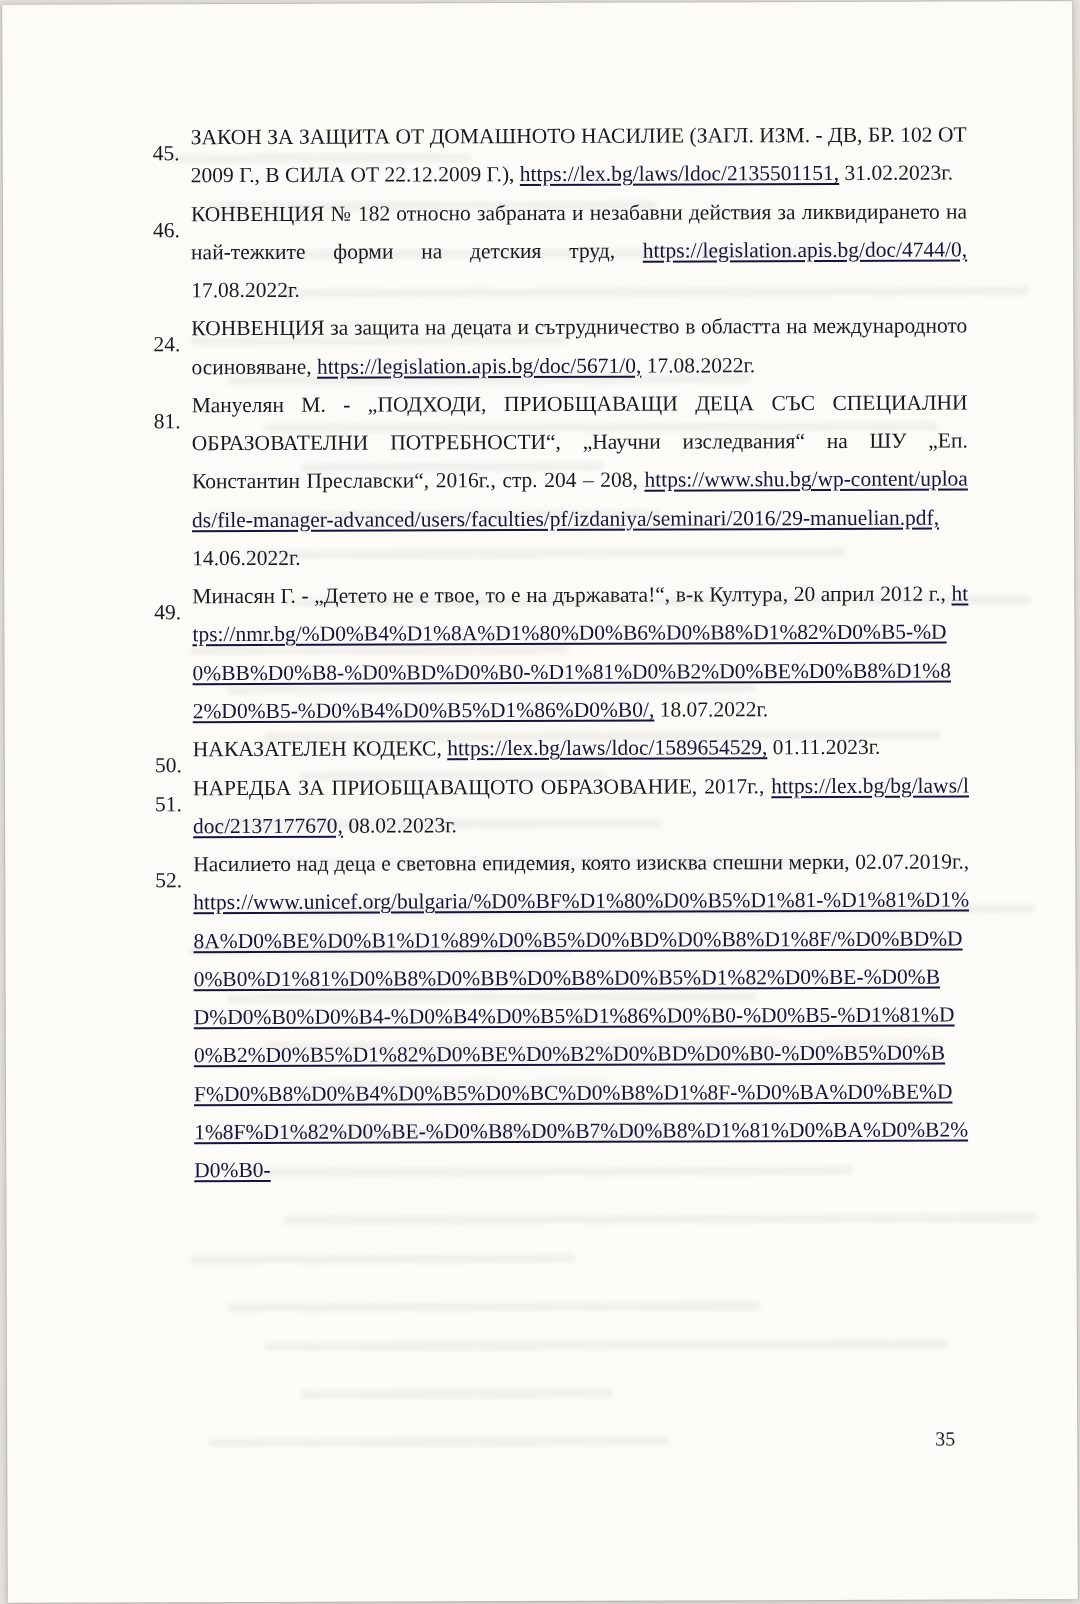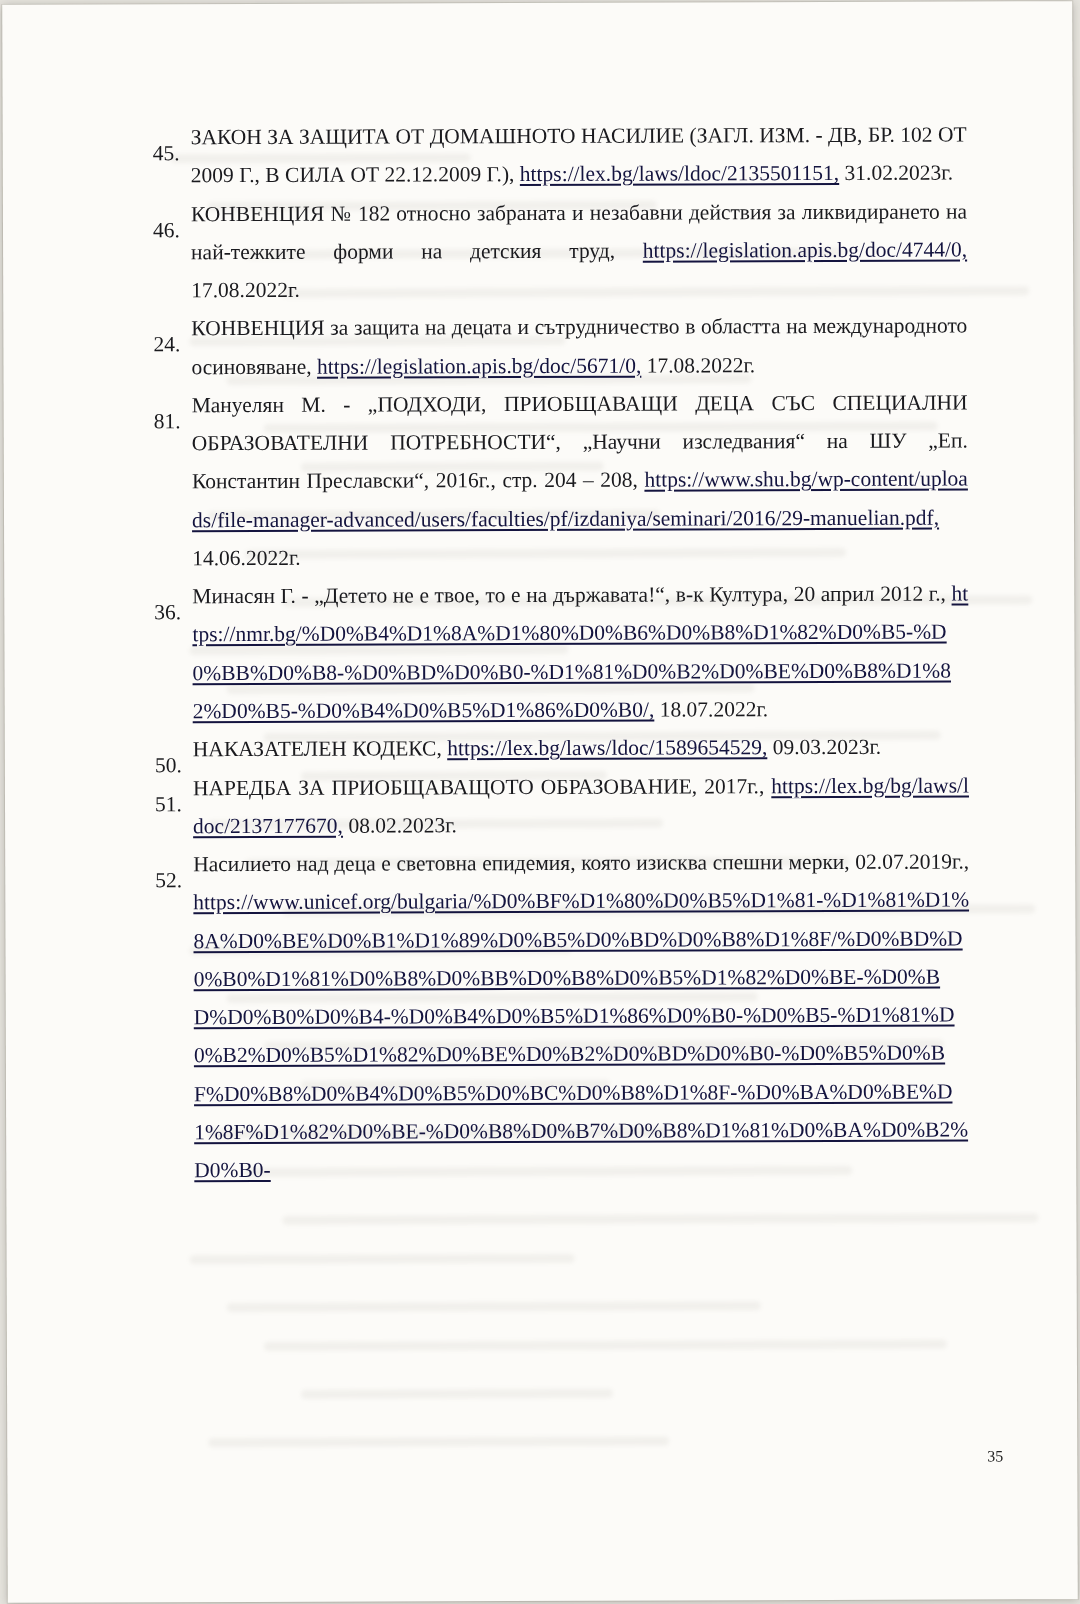--- a/index.html
+++ b/index.html
@@ -26,22 +26,22 @@
   }
   .ref{position:relative;padding-left:38px;margin:0;}
   .ref-num{position:absolute;left:0;top:16px;}
   .link{
     color:#14143f;
     text-decoration:underline;
     text-underline-offset:3px;
     word-break:break-all;
   }
   .page-number{
-    position:absolute;left:980px;top:1426px;
-    font-size:16px;color:#222;margin-top:20px;
+    position:absolute;left:928px;top:1426px;
+    font-size:20px;color:#222;
   }
 </style>
 </head>
 <body>
 
 <div class="page">
   <div class="bleed-layer">
       <div class="bleed" style="top: 150px; left: 168px; width: 300px;"></div>
       <div class="bleed" style="top: 198px; left: 205px; width: 449px;"></div>
       <div class="bleed" style="top: 246px; left: 242px; width: 598px;"></div>
@@ -71,19 +71,19 @@
       <div class="bleed" style="top: 1299px; left: 220px; width: 534px;"></div>
       <div class="bleed" style="top: 1338px; left: 257px; width: 683px;"></div>
       <div class="bleed" style="top: 1386px; left: 294px; width: 312px;"></div>
       <div class="bleed" style="top: 1434px; left: 201px; width: 461px;"></div>
     </div>
   <div class="content">
       <p class="ref"><span class="ref-num">45.</span><span>ЗАКОН ЗА ЗАЩИТА ОТ ДОМАШНОТО НАСИЛИЕ (ЗАГЛ. ИЗМ. - ДВ, БР. 102 ОТ 2009 Г., В СИЛА ОТ 22.12.2009 Г.), </span><a class="link">https://lex.bg/laws/ldoc/2135501151,</a><span> 31.02.2023г.</span></p>
       <p class="ref"><span class="ref-num">46.</span><span>КОНВЕНЦИЯ № 182 относно забраната и незабавни действия за ликвидирането на най-тежките форми на детския труд, </span><a class="link">https://legislation.apis.bg/doc/4744/0,</a><span> 17.08.2022г.</span></p>
       <p class="ref"><span class="ref-num">24.</span><span>КОНВЕНЦИЯ за защита на децата и сътрудничество в областта на международното осиновяване, </span><a class="link">https://legislation.apis.bg/doc/5671/0,</a><span> 17.08.2022г.</span></p>
       <p class="ref"><span class="ref-num">81.</span><span>Мануелян М. - „ПОДХОДИ, ПРИОБЩАВАЩИ ДЕЦА СЪС СПЕЦИАЛНИ ОБРАЗОВАТЕЛНИ ПОТРЕБНОСТИ“, „Научни изследвания“ на ШУ „Еп. Константин Преславски“, 2016г., стр. 204 – 208, </span><a class="link">https://www.shu.bg/wp-content/uploads/file-manager-advanced/users/faculties/pf/izdaniya/seminari/2016/29-manuelian.pdf,</a><span> 14.06.2022г.</span></p>
-      <p class="ref"><span class="ref-num">36.</span><span>Минасян Г. - „Детето не е твое, то е на държавата!“, в-к Култура, 20 април 2012 г., </span><a class="link">https://nmr.bg/%D0%B4%D1%8A%D1%80%D0%B6%D0%B8%D1%82%D0%B5-%D0%BB%D0%B8-%D0%BD%D0%B0-%D1%81%D0%B2%D0%BE%D0%B8%D1%82%D0%B5-%D0%B4%D0%B5%D1%86%D0%B0/,</a><span> 18.07.2022г.</span></p>
-      <p class="ref"><span class="ref-num">50.</span><span>НАКАЗАТЕЛЕН КОДЕКС, </span><a class="link">https://lex.bg/laws/ldoc/1589654529,</a><span> 09.03.2023г.</span></p>
+      <p class="ref"><span class="ref-num">49.</span><span>Минасян Г. - „Детето не е твое, то е на държавата!“, в-к Култура, 20 април 2012 г., </span><a class="link">https://nmr.bg/%D0%B4%D1%8A%D1%80%D0%B6%D0%B8%D1%82%D0%B5-%D0%BB%D0%B8-%D0%BD%D0%B0-%D1%81%D0%B2%D0%BE%D0%B8%D1%82%D0%B5-%D0%B4%D0%B5%D1%86%D0%B0/,</a><span> 18.07.2022г.</span></p>
+      <p class="ref"><span class="ref-num">50.</span><span>НАКАЗАТЕЛЕН КОДЕКС, </span><a class="link">https://lex.bg/laws/ldoc/1589654529,</a><span> 01.11.2023г.</span></p>
       <p class="ref"><span class="ref-num">51.</span><span>НАРЕДБА ЗА ПРИОБЩАВАЩОТО ОБРАЗОВАНИЕ, 2017г., </span><a class="link">https://lex.bg/bg/laws/ldoc/2137177670,</a><span> 08.02.2023г.</span></p>
       <p class="ref"><span class="ref-num">52.</span><span>Насилието над деца е световна епидемия, която изисква спешни мерки, 02.07.2019г., </span><a class="link">https://www.unicef.org/bulgaria/%D0%BF%D1%80%D0%B5%D1%81-%D1%81%D1%8A%D0%BE%D0%B1%D1%89%D0%B5%D0%BD%D0%B8%D1%8F/%D0%BD%D0%B0%D1%81%D0%B8%D0%BB%D0%B8%D0%B5%D1%82%D0%BE-%D0%BD%D0%B0%D0%B4-%D0%B4%D0%B5%D1%86%D0%B0-%D0%B5-%D1%81%D0%B2%D0%B5%D1%82%D0%BE%D0%B2%D0%BD%D0%B0-%D0%B5%D0%BF%D0%B8%D0%B4%D0%B5%D0%BC%D0%B8%D1%8F-%D0%BA%D0%BE%D1%8F%D1%82%D0%BE-%D0%B8%D0%B7%D0%B8%D1%81%D0%BA%D0%B2%D0%B0-</a></p>
     </div>
   <div class="page-number">35</div>
 </div>
 
 </body></html>

